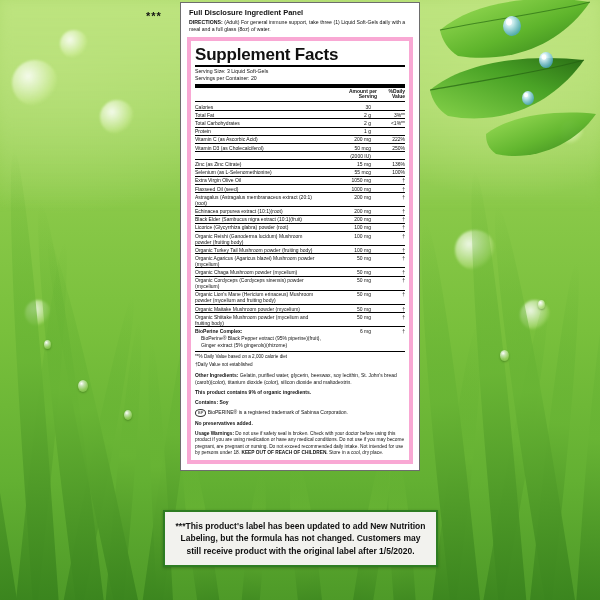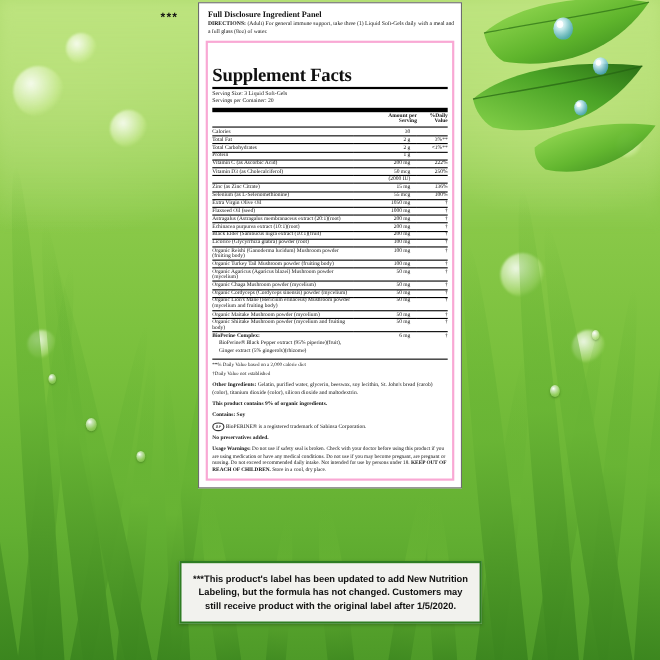--- a/index.html
+++ b/index.html
@@ -30,27 +30,27 @@
     background:radial-gradient(circle at 35% 30%, #ffffff 0%, rgba(255,255,255,.6) 25%, rgba(190,230,140,.45) 60%, rgba(120,180,70,.25) 100%);
     box-shadow:0 1px 2px rgba(30,70,10,.35);}
   
   .leaves{position:absolute;right:0;top:-6px;width:200px;height:190px;}
   
   .label{
     position:absolute;left:180px;top:2px;width:240px;
     background:#ffffff;border:1px solid #6d6d6d;
     padding:4px 6px 6px 6px;
     box-sizing:border-box;
-    font-family:Liberation Serif, serif;
+    font-family:Liberation Sans, sans-serif;
     color:#111;
   }
   .fdip{font-size:7.5px;font-weight:bold;margin:1px 0 2px 2px;}
   .directions{font-size:5.2px;line-height:1.35;margin:0 0 4px 2px;}
   .directions b{font-weight:bold;}
-  .sfbox{border:2px solid #f9a8d4;padding:20px 4px 3px 4px;}
+  .sfbox{border:4px solid #f9a8d4;padding:4px 4px 3px 4px;}
   .sf-title{font-size:17px;font-weight:bold;letter-spacing:-.2px;line-height:1;margin:1px 0 2px 0;}
   .sf-rule-thin{height:1px;background:#000;margin:1px 0;}
   .sf-rule-mid{height:2px;background:#000;margin:1px 0;}
   .sf-rule-thick{height:4px;background:#000;margin:1px 0;}
   .serv{font-size:5.2px;line-height:1.4;}
   .hdr{display:flex;justify-content:flex-end;font-size:5px;text-align:right;font-weight:bold;line-height:1.15;margin-top:1px;}
   .hdr .amt{width:54px;}
   .hdr .dv{width:28px;}
   table.nut{width:100%;border-collapse:collapse;font-size:5px;}
   table.nut td{padding:.6px 0;vertical-align:top;border-bottom:.5px solid #000;}

